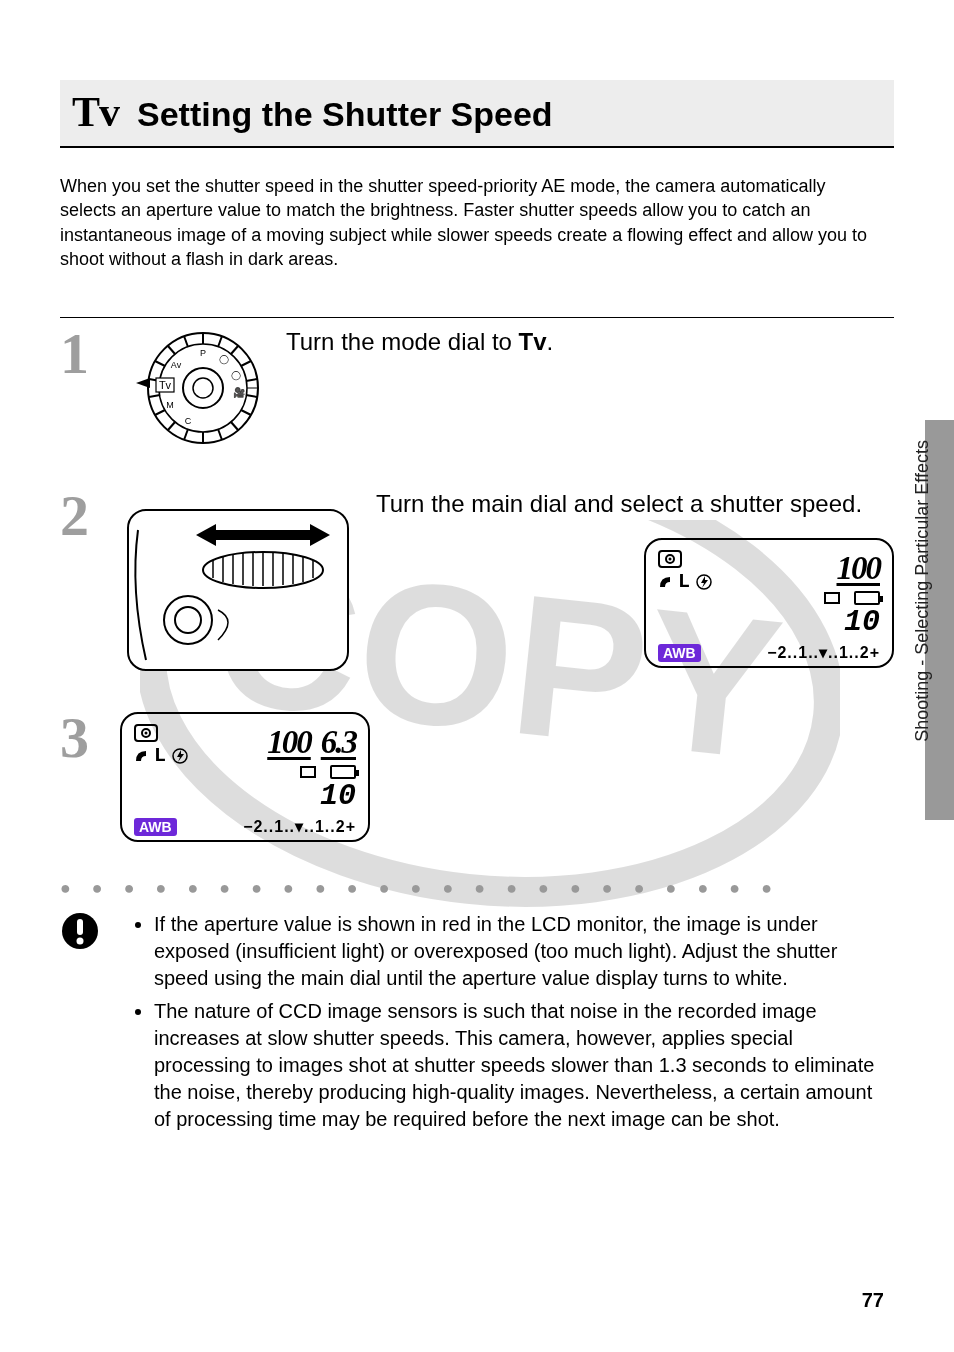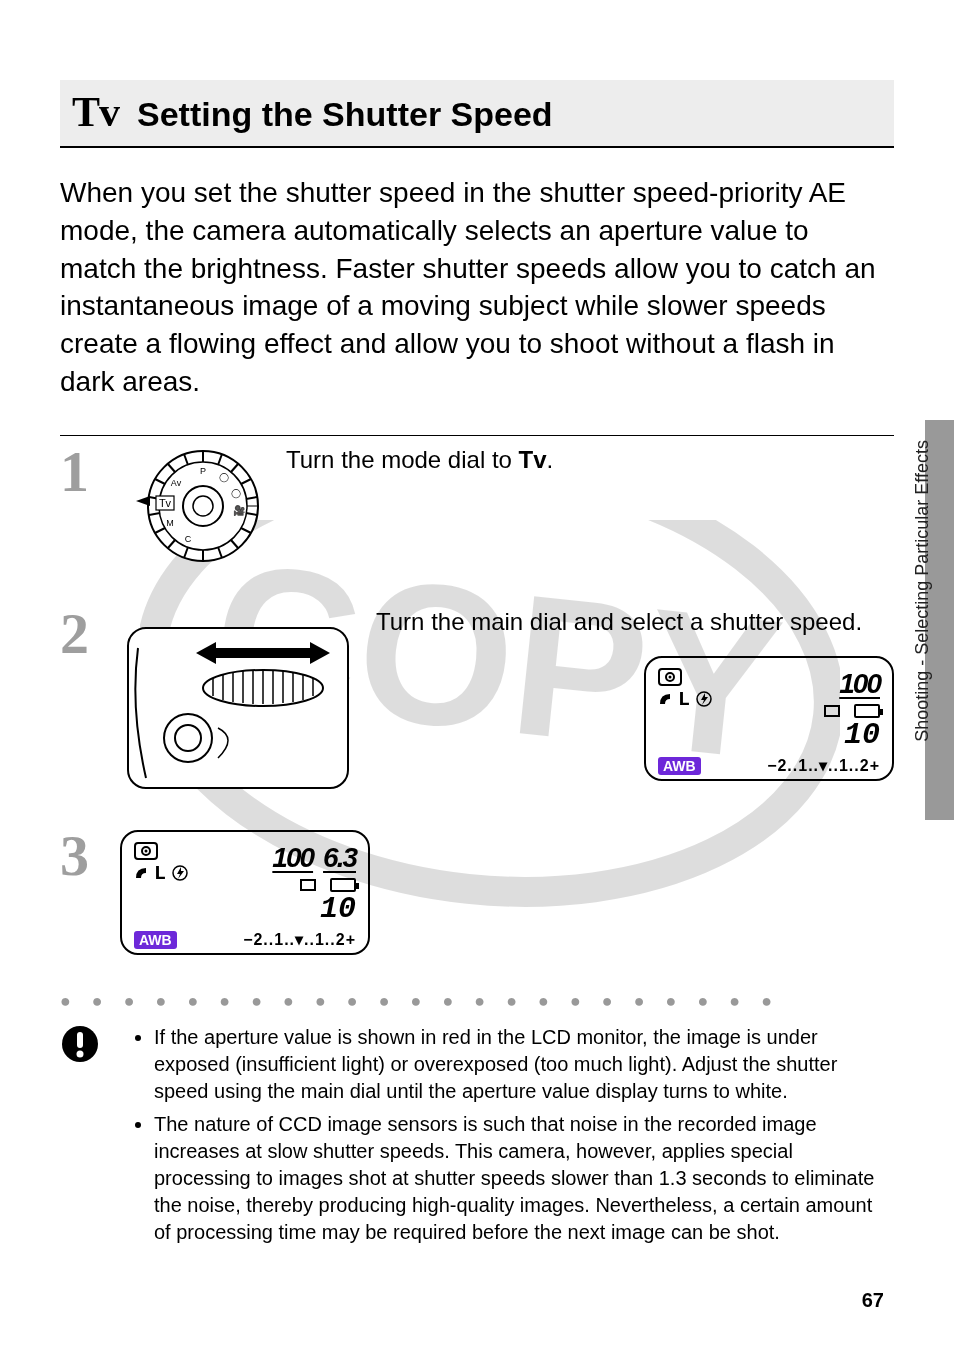--- a/index.html
+++ b/index.html
@@ -3,33 +3,33 @@
 <meta charset="utf-8">
 <style>
   * { box-sizing: border-box; margin: 0; padding: 0; }
   html, body { width: 954px; height: 1352px; background: #fff; font-family: "Frutiger", "Myriad Pro", "Helvetica Neue", Arial, sans-serif; color: #000; }
   .page { position: relative; width: 954px; height: 1352px; padding: 60px 60px 40px 60px; }
   .side-tab { position: absolute; right: 0; top: 420px; width: 29px; height: 400px; background: #999; }
   .side-text { position: absolute; right: 42px; top: 440px; transform: rotate(-90deg); transform-origin: right top; white-space: nowrap; font-size: 18px; color: #222; }
   .title-block { background: #ededed; border-bottom: 2px solid #000; padding: 8px 12px 10px 12px; margin: 20px 0 26px 0; display: flex; align-items: baseline; gap: 18px; }
   .title-block .mode { font-weight: 900; font-size: 42px; font-family: Georgia, 'Times New Roman', serif; letter-spacing: -1px; }
   .title-block .title { font-weight: 900; font-size: 34px; }
-  .intro { font-size: 28px; line-height: 1.35; margin-bottom: 34px; padding-right: 10px; }
+  .intro { font-size: 18px; line-height: 1.35; margin-bottom: 46px; padding-right: 10px; }
   .hr { border: none; border-top: 1px solid #000; margin: 0 0 10px 0; }
   .steps { }
   .step { display: flex; align-items: flex-start; gap: 18px; margin-bottom: 28px; }
   .num { font-family: Georgia, 'Times New Roman', serif; font-size: 58px; font-weight: 900; color: #9e9e9e; line-height: 0.9; width: 40px; flex-shrink: 0; }
   .diagram { flex-shrink: 0; }
   .step-body { flex: 1; }
   .step-title { font-size: 24px; margin-bottom: 6px; }
   .step-title .b { font-weight: 700; }
   .step-desc { font-size: 21px; line-height: 1.35; }
   .panel { border: 2px solid #000; border-radius: 18px; padding: 10px 12px 4px 12px; width: 250px; position: relative; font-family: "DS-Digital", "Courier New", monospace; }
   .panel-row1 { display: flex; justify-content: space-between; align-items: flex-start; }
-  .seg-big { font-family: Liberation Sans, sans-serif; font-size: 28px; font-weight: 900; letter-spacing: -2px; font-style: italic; }
+  .seg-big { font-family: Liberation Serif, serif; font-size: 33px; font-weight: 900; letter-spacing: -2px; font-style: italic; }
   .panel .icons-left { display: flex; flex-direction: column; gap: 2px; }
   .panel .l { font-weight: 900; font-size: 20px; }
   .panel .bat { width: 26px; height: 14px; border: 2px solid #000; border-radius: 2px; position: relative; display: inline-block; }
   .panel .bat::after { content: ""; position: absolute; right: -5px; top: 3px; width: 3px; height: 6px; background: #000; }
   .panel .awb { background: #6d28d9; color: #fff; font-weight: 700; font-size: 14px; padding: 1px 5px; border-radius: 3px; display: inline-block; font-family: Arial, sans-serif; font-style: normal; }
   .panel .ev { font-family: Arial, sans-serif; font-size: 16px; text-align: right; margin-top: 4px; letter-spacing: 1px; font-weight: bold; }
   .panel .shots { font-size: 30px; font-weight: 900; font-style: italic; text-align: right; }
   .panel .drive { width: 16px; height: 12px; border: 2px solid #000; display: inline-block; }
   .step2-right { display: flex; flex-direction: column; gap: 14px; align-items: flex-end; flex: 1; }
   .step3-row { display: flex; gap: 20px; align-items: flex-start; }
@@ -247,14 +247,14 @@
         <circle cx="20" cy="30" r="3.5" fill="#fff"></circle>
       </svg>
       <ul>
         <li>If the aperture value is shown in red in the LCD monitor, the image is under exposed (insufficient light) or overexposed (too much light). Adjust the shutter speed using the main dial until the aperture value display turns to white.</li>
         <li>The nature of CCD image sensors is such that noise in the recorded image increases at slow shutter speeds. This camera, however, applies special processing to images shot at shutter speeds slower than 1.3 seconds to eliminate the noise, thereby producing high-quality images. Nevertheless, a certain amount of processing time may be required before the next image can be shot.</li>
       </ul>
     </div>
 
   </div>
 
-  <div class="page-num">67</div>
+  <div class="page-num">77</div>
 </div>
 
 </body></html>

